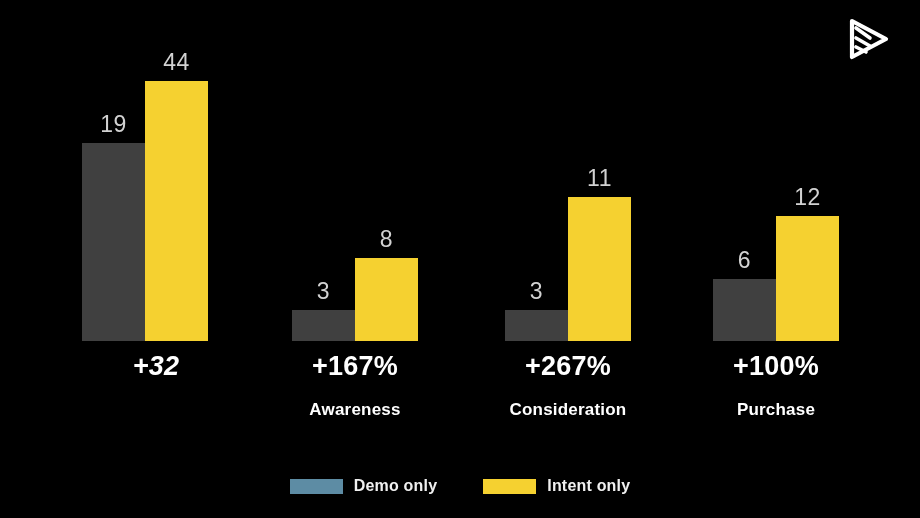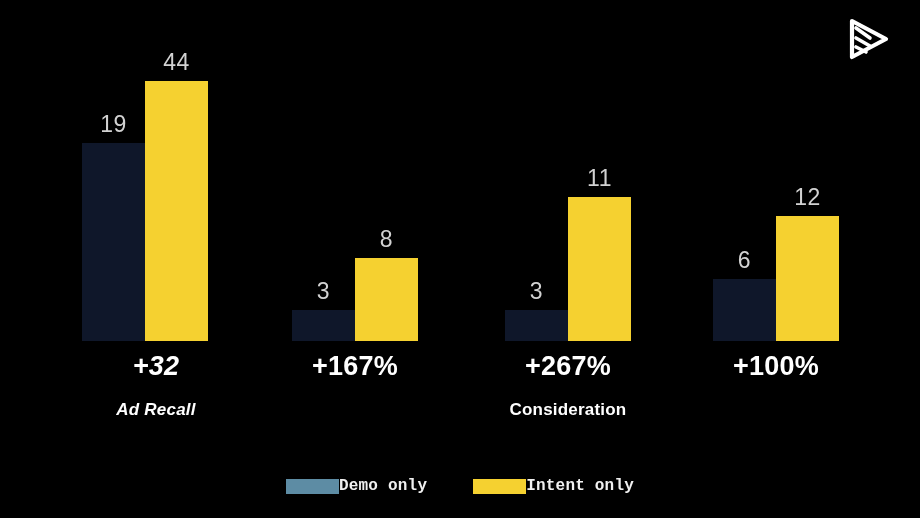--- a/index.html
+++ b/index.html
@@ -34,21 +34,21 @@
     position:absolute;
     bottom:0;left:0;
     display:flex;
     align-items:flex-end;
     height:341px;
   }
   .bar{
     position:relative;
     width:63px;
   }
-  .bar.demo{background:#0f172a;}
+  .bar.demo{background:#404040;}
   .bar.intent{background:#f5d130;}
   .bar-value{
     position:absolute;
     left:50%;
     transform:translateX(-50%);
     bottom:100%;
     margin-bottom:7px;
     color:#d2d2d2;
     font-size:23px;
     font-weight:400;
@@ -86,21 +86,21 @@
     left:0;right:0;
     top:478px;
     display:flex;
     justify-content:center;
     align-items:center;
     gap:46px;
   }
   .legend-item{
     display:flex;
     align-items:center;
-    font-family:Liberation Mono, monospace;
+    gap:11px;
   }
   .swatch{
     width:53px;height:15px;
     display:block;
   }
   .swatch.demo{background:#5d8ca4;}
   .swatch.intent{background:#f5d130;}
   .legend-label{
     color:#f0f0f0;
     font-size:16px;
@@ -167,39 +167,40 @@
         <div class="bar intent" style="height:125px;margin-top:42px;">
           <span class="bar-value">12</span>
         </div>
       </div>
     </div>
 
   </div>
 
   <div class="glabels" style="left:93px;width:126px;font-style:italic;">
     <div class="delta">+32</div>
-    <div class="category">
-      <div>Ad Recall</div>
-    </div>
   </div>
 
   <div class="glabels" style="left:292px;width:126px;">
     <div class="delta">+167%</div>
+    <div class="category">
+      <div>Awareness</div>
+    </div>
   </div>
 
   <div class="glabels" style="left:505px;width:126px;">
     <div class="delta">+267%</div>
     <div class="category">
       <div>Consideration</div>
     </div>
   </div>
 
   <div class="glabels" style="left:713px;width:126px;">
     <div class="delta">+100%</div>
     <div class="category">
+      <div>Purchase</div>
     </div>
   </div>
 
   <div class="legend">
     <div class="legend-item">
       <span class="swatch demo"></span>
       <span class="legend-label">Demo only</span>
     </div>
     <div class="legend-item">
       <span class="swatch intent"></span>

